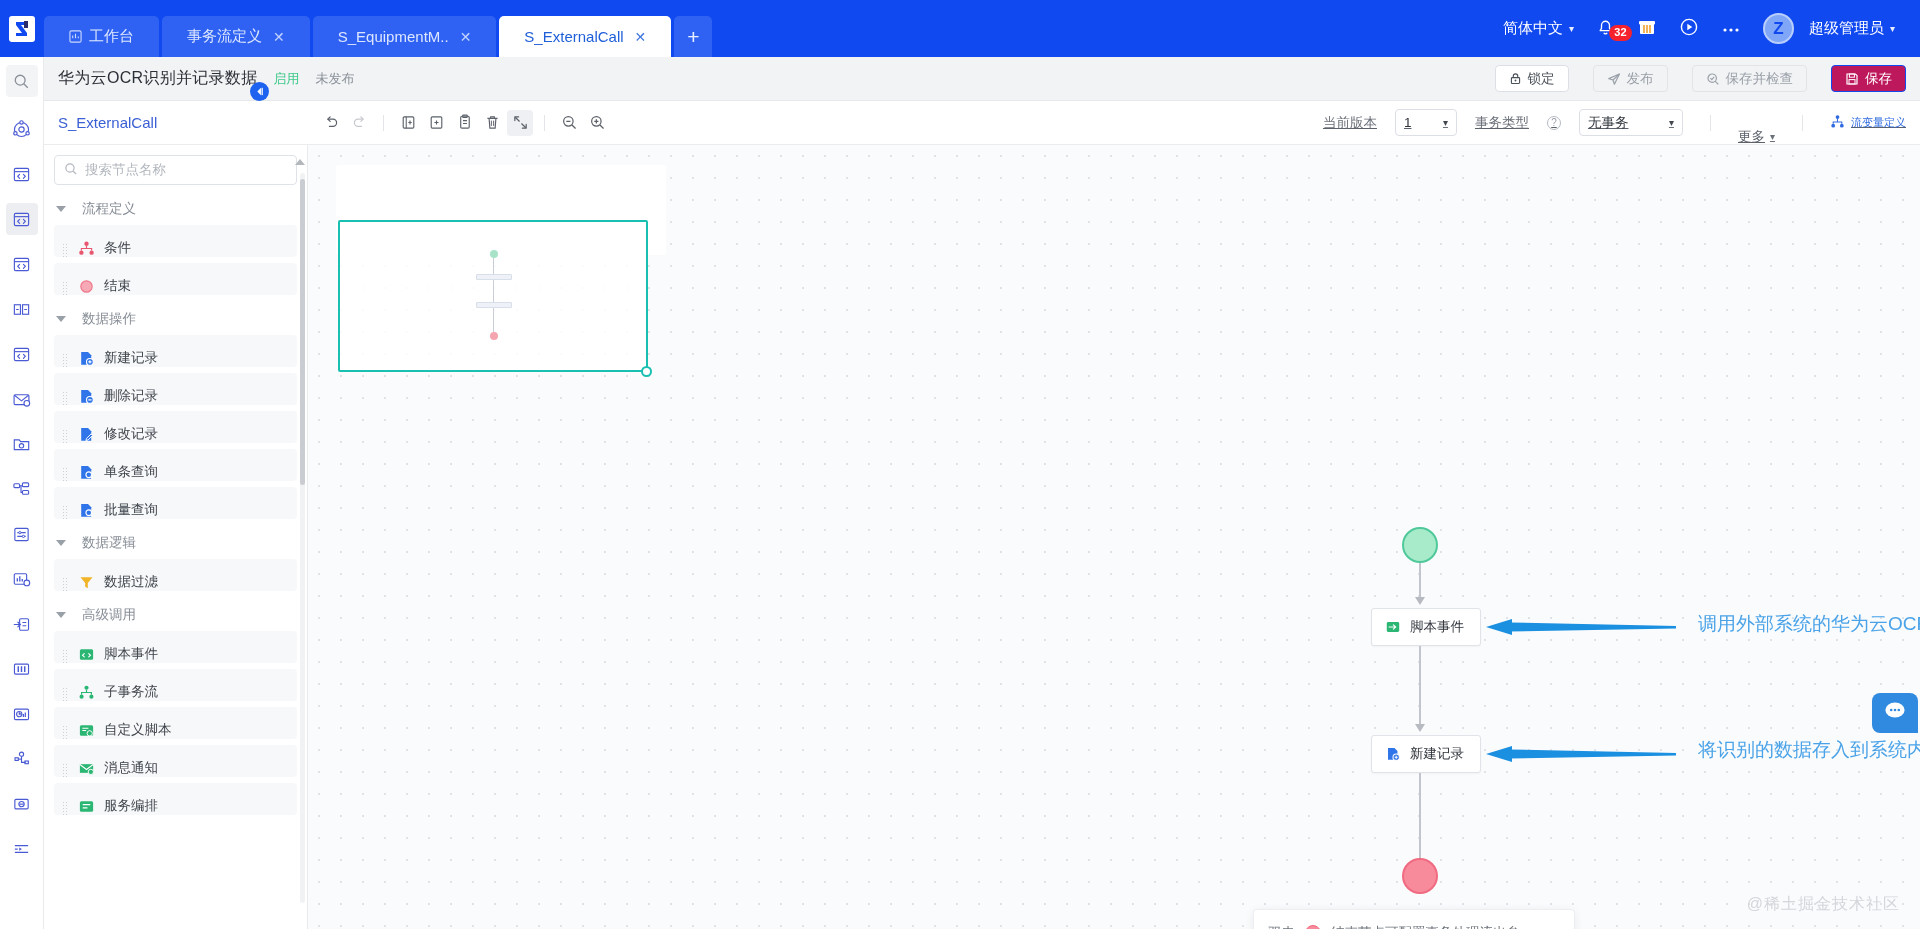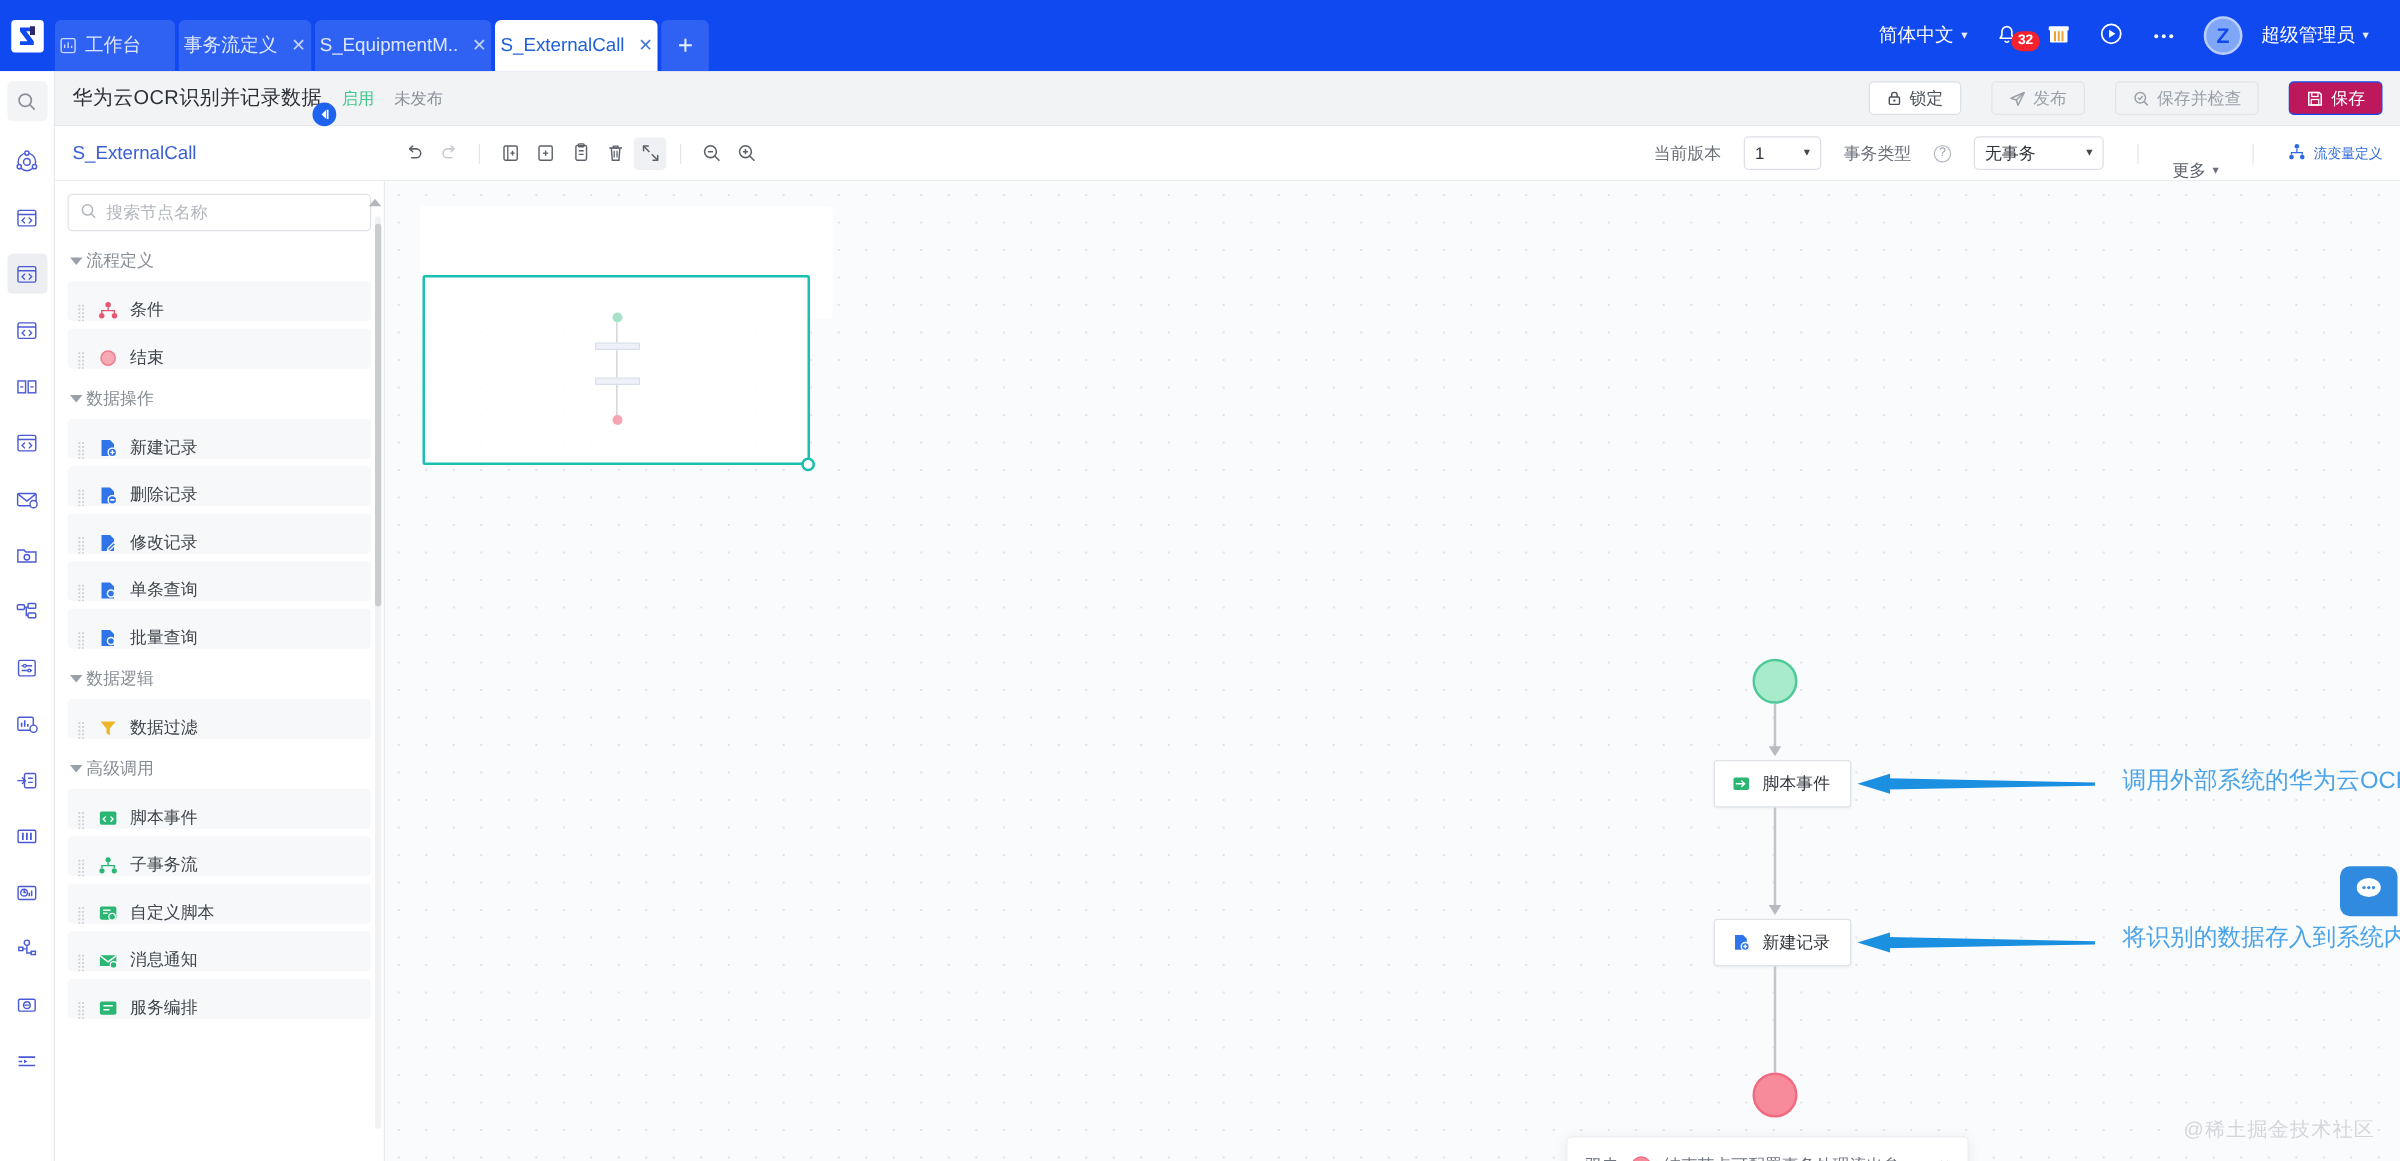--- a/index.html
+++ b/index.html
@@ -18,21 +18,21 @@
   .logo-box{width:44px;height:57px;display:flex;align-items:center;justify-content:center;}
   .logo-mark{
     width:26px;height:26px;background:#ffffff;border-radius:3px;position:relative;
     display:flex;align-items:center;justify-content:center;
   }
   .logo-mark svg{display:block;}
   .tabs{display:flex;align-items:flex-end;height:57px;gap:0;}
   .tab{
     height:41px;min-width:96px;margin-right:3px;
     background:#2f62f2;color:#dce6ff;border-radius:5px 5px 0 0;
-    display:flex;align-items:center;gap:7px;padding:0 4px;
+    display:flex;align-items:center;gap:7px;padding:0 25px;
     font-size:15px;white-space:nowrap;cursor:pointer;
   }
   .tab.active{background:#ffffff;color:#1f5fd8;}
   .tab .tab-close{font-size:14px;opacity:.85;margin-left:4px;}
   .tab .tab-ico{font-size:13px;opacity:.9;display:inline-flex;}
   .tab-add{
     width:38px;height:41px;background:#2f62f2;color:#e7eeff;border-radius:5px 5px 0 0;
     display:flex;align-items:center;justify-content:center;font-size:21px;cursor:pointer;
   }
   .top-right{
@@ -93,21 +93,21 @@
   }
   .flow-name{font-size:15px;color:#3a5fd4;width:260px;}
   .tool-icons{display:flex;align-items:center;gap:2px;}
   .ticon{
     width:26px;height:26px;border-radius:4px;display:flex;align-items:center;justify-content:center;
     color:#5b6069;cursor:pointer;
   }
   .ticon.disabled{color:#c6c9ce;}
   .ticon.on{background:#eef0f3;}
   .tsep{width:1px;height:16px;background:#e3e5e8;margin:0 9px;}
-  .toolbar-right{margin-left:auto;display:flex;align-items:center;gap:18px;font-size:13.5px;color:#5c626b;}
+  .toolbar-right{margin-left:auto;display:flex;align-items:center;gap:18px;font-size:13.5px;color:#5c626b;text-decoration:underline;}
   .lbl{color:#6b7079;}
   .select{
     height:27px;min-width:62px;border:1px solid #dcdfe6;border-radius:4px;background:#fff;
     display:flex;align-items:center;justify-content:space-between;padding:0 8px;gap:14px;
     font-size:13.5px;color:#2f343b;cursor:pointer;
   }
   .select.wide{min-width:104px;}
   .help-ic{
     width:14px;height:14px;border:1px solid #b6bbc2;border-radius:50%;
     font-size:10px;color:#9aa0a8;display:inline-flex;align-items:center;justify-content:center;
@@ -119,21 +119,21 @@
   .node-panel{
     position:absolute;left:44px;top:145px;width:264px;height:784px;background:#fff;
     border-right:1px solid #e9eaec;padding:10px 10px 0 10px;overflow:hidden;
   }
   .search-box{
     height:30px;border:1px solid #dfe2e6;border-radius:4px;display:flex;align-items:center;
     gap:7px;padding:0 9px;color:#b2b7be;font-size:13.5px;background:#fff;
   }
   .group{margin-top:15px;}
   .group-h{
-    display:flex;align-items:center;gap:3px;font-size:13.5px;color:#878d96;padding-left:2px;
+    display:flex;align-items:center;gap:16px;font-size:13.5px;color:#878d96;padding-left:2px;
     cursor:pointer;margin-bottom:7px;
   }
   .tri{width:0;height:0;border-left:5px solid transparent;border-right:5px solid transparent;border-top:6px solid #9aa0a8;}
   .node-item{
     height:32px;background:#f7f8fa;border-radius:4px;margin-bottom:6px;
     display:flex;align-items:flex-end;gap:9px;padding-left:8px;cursor:grab;font-size:13.5px;color:#3f444b;
   }
   .grip{width:6px;height:14px;opacity:.45;
     background-image:radial-gradient(#9aa0a8 40%,transparent 41%);
     background-size:3px 3px;}

